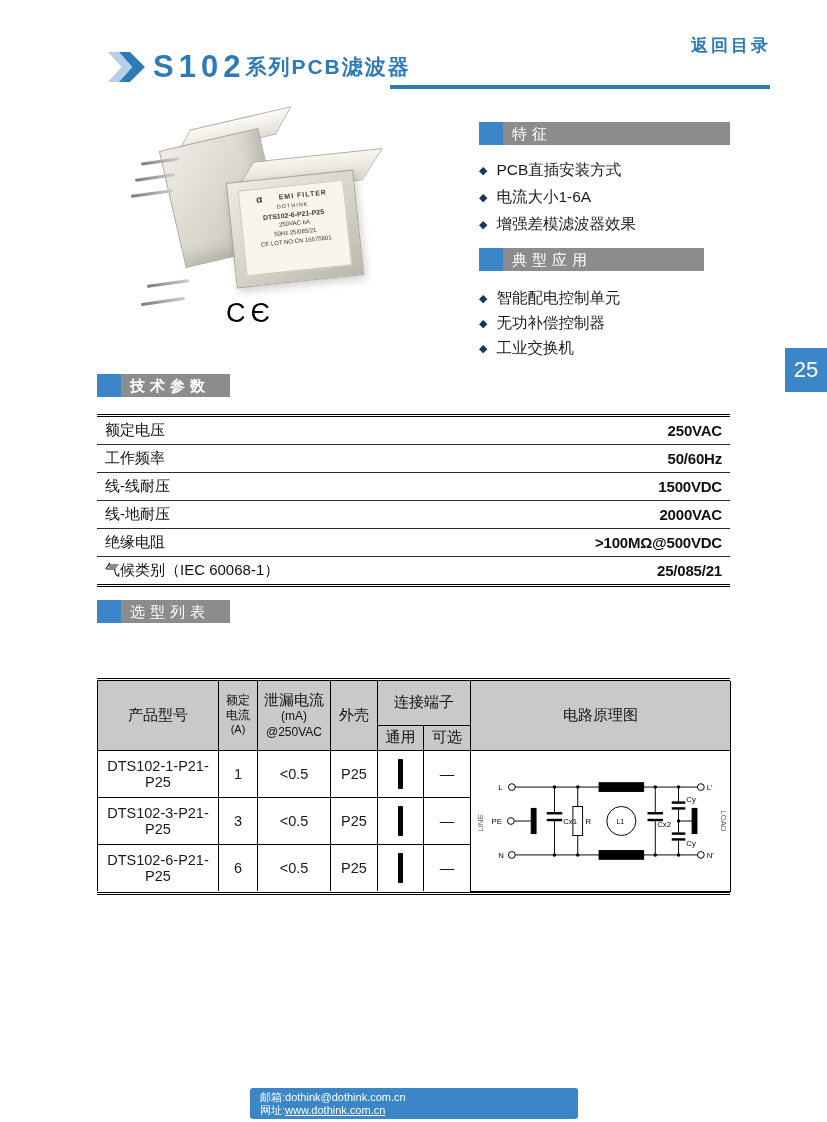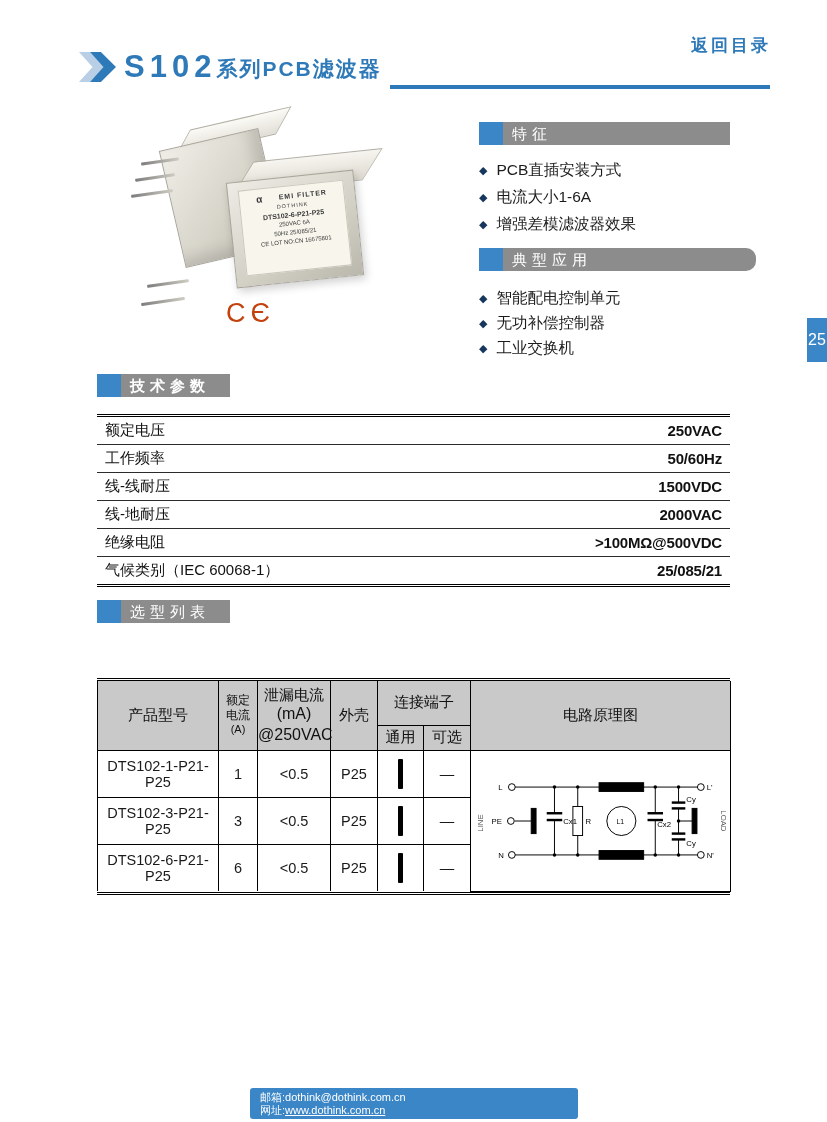--- a/index.html
+++ b/index.html
@@ -4,21 +4,21 @@
 <style>
   html,body{margin:0;padding:0;}
   body{
     width:827px;height:1122px;position:relative;background:#ffffff;
     font-family:"Liberation Sans","DejaVu Sans",sans-serif;color:#1a1a1a;
     overflow:hidden;
   }
   
   .back-link{position:absolute;top:34px;right:56px;font-size:17px;font-weight:600;
     color:#2e79b8;letter-spacing:3px;cursor:pointer;}
-  .title-row{position:absolute;left:79px;top:52px;display:flex;align-items:flex-end;}
+  .title-row{position:absolute;left:108px;top:52px;display:flex;align-items:center;}
   .chev{width:26px;height:30px;clip-path:polygon(0 0,42% 0,100% 50%,42% 100%,0 100%,52% 50%);}
   .chev.light{background:#b9cfe6;}
   .chev.dark{background:#2e79b8;margin-left:-15px;}
   .title-series{font-size:31px;line-height:30px;font-weight:600;color:#2e79b8;
     letter-spacing:5px;margin-left:8px;}
   .title-suffix{font-size:21px;line-height:26px;font-weight:700;color:#2e79b8;letter-spacing:2px;}
   .title-underline{position:absolute;left:390px;top:85px;width:380px;height:4px;background:#2e79b8;}
 
   
   .section-bar{position:absolute;height:23px;background:#8c8c8c;}
@@ -49,32 +49,32 @@
   .plate{position:absolute;left:10px;top:8px;right:10px;bottom:10px;background:#f7f5ec;
     border:1px solid #cac7bd;font-size:6.5px;line-height:1.3;color:#3a3a3a;
     text-align:center;padding-top:3px;}
   .plate .row1{display:flex;justify-content:space-evenly;align-items:center;}
   .plate .logo{font-size:10px;font-weight:700;}
   .plate .efl{font-size:7px;font-weight:700;letter-spacing:1px;}
   .plate .brand{font-size:5.5px;letter-spacing:1px;}
   .plate .model{font-size:7px;font-weight:700;margin-top:1px;}
   .plate .small{font-size:6px;margin-top:1px;}
   .ce{position:absolute;left:101px;top:186px;font-size:27px;letter-spacing:5px;
-    color:#c2410c;font-weight:500;}
+    color:#000000;font-weight:500;}
 
   
   .bullet-list{position:absolute;left:479px;width:300px;}
   .bullet{display:flex;align-items:center;font-size:15.5px;color:#1c1c1c;}
   .bullet .diamond{color:#17365d;font-size:11px;margin-right:9px;}
   .feat-list .bullet{height:27px;}
   .app-list .bullet{height:25px;}
 
   
-  .page-badge{position:absolute;right:0;top:318px;width:20px;height:44px;background:#3a86c6;
-    color:#fff;font-size:16px;display:flex;align-items:center;justify-content:center;}
+  .page-badge{position:absolute;right:0;top:348px;width:42px;height:44px;background:#3a86c6;
+    color:#fff;font-size:22px;display:flex;align-items:center;justify-content:center;}
 
   
   .tech-table{position:absolute;left:97px;top:414px;width:633px;
     border-top:3px double #000;border-bottom:3px double #000;}
   .tech-row{height:27px;display:flex;justify-content:space-between;align-items:center;
     border-bottom:1px solid #2b2b2b;padding:0 8px;}
   .tech-row:last-child{border-bottom:none;text-align:right;}
   .tech-row .t-label{font-size:15px;color:#111;}
   .tech-row .t-value{font-size:15px;font-weight:700;color:#111;letter-spacing:-0.2px;}
 
@@ -83,21 +83,21 @@
     border-top:3px double #000;border-bottom:3px double #000;}
   table.sel{width:100%;border-collapse:collapse;table-layout:fixed;}
   table.sel th,table.sel td{border:1px solid #000;text-align:center;vertical-align:middle;
     font-weight:400;padding:0;}
   table.sel tr:first-child th{border-top:none;}
   table.sel tr.data:last-child td{border-bottom:none;}
   table.sel th{background:#c9c9c9;font-size:15px;color:#111;}
   tr.hdr1{height:44px;} tr.hdr2{height:25px;} tr.data{height:47px;}
   .hl-sm{font-size:12px;line-height:1.25;display:block;}
   .hl-xs{font-size:11px;line-height:1.25;display:block;}
-  .hl-md{font-size:16px;line-height:1.3;display:block;}
+  .hl-md{font-size:12px;line-height:1.3;display:block;}
   td.model-cell{text-align:left;padding-left:10px;font-size:14.5px;margin-top:20px;}
   td.c{font-size:14.5px;}
   .pin-bar{width:5px;height:30px;background:#000;margin:0 auto;border-radius:1px;}
   td.schem-cell{background:#fff;}
   .schem-box{display:flex;align-items:center;justify-content:center;}
 
   
   .footer-bar{position:absolute;left:250px;top:1088px;width:328px;height:31px;background:#3a86c6;
     border-radius:3px;color:#fff;font-size:11px;display:flex;align-items:center;padding:0 10px;
     box-sizing:border-box;}
@@ -155,21 +155,21 @@
   <div class="bullet">
     <span class="diamond">◆</span>
     <span>电流大小1-6A</span>
   </div>
   <div class="bullet">
     <span class="diamond">◆</span>
     <span>增强差模滤波器效果</span>
   </div>
 </div>
 
-<div class="section-bar" style="left:479px;top:248px;width:277px;border-radius:10px;">
+<div class="section-bar" style="left:479px;top:248px;width:225px;">
   <div class="chip"></div>
   <span class="bar-label">典型应用</span>
 </div>
 <div class="bullet-list app-list" style="top:286px;">
   <div class="bullet">
     <span class="diamond">◆</span>
     <span>智能配电控制单元</span>
   </div>
   <div class="bullet">
     <span class="diamond">◆</span>

